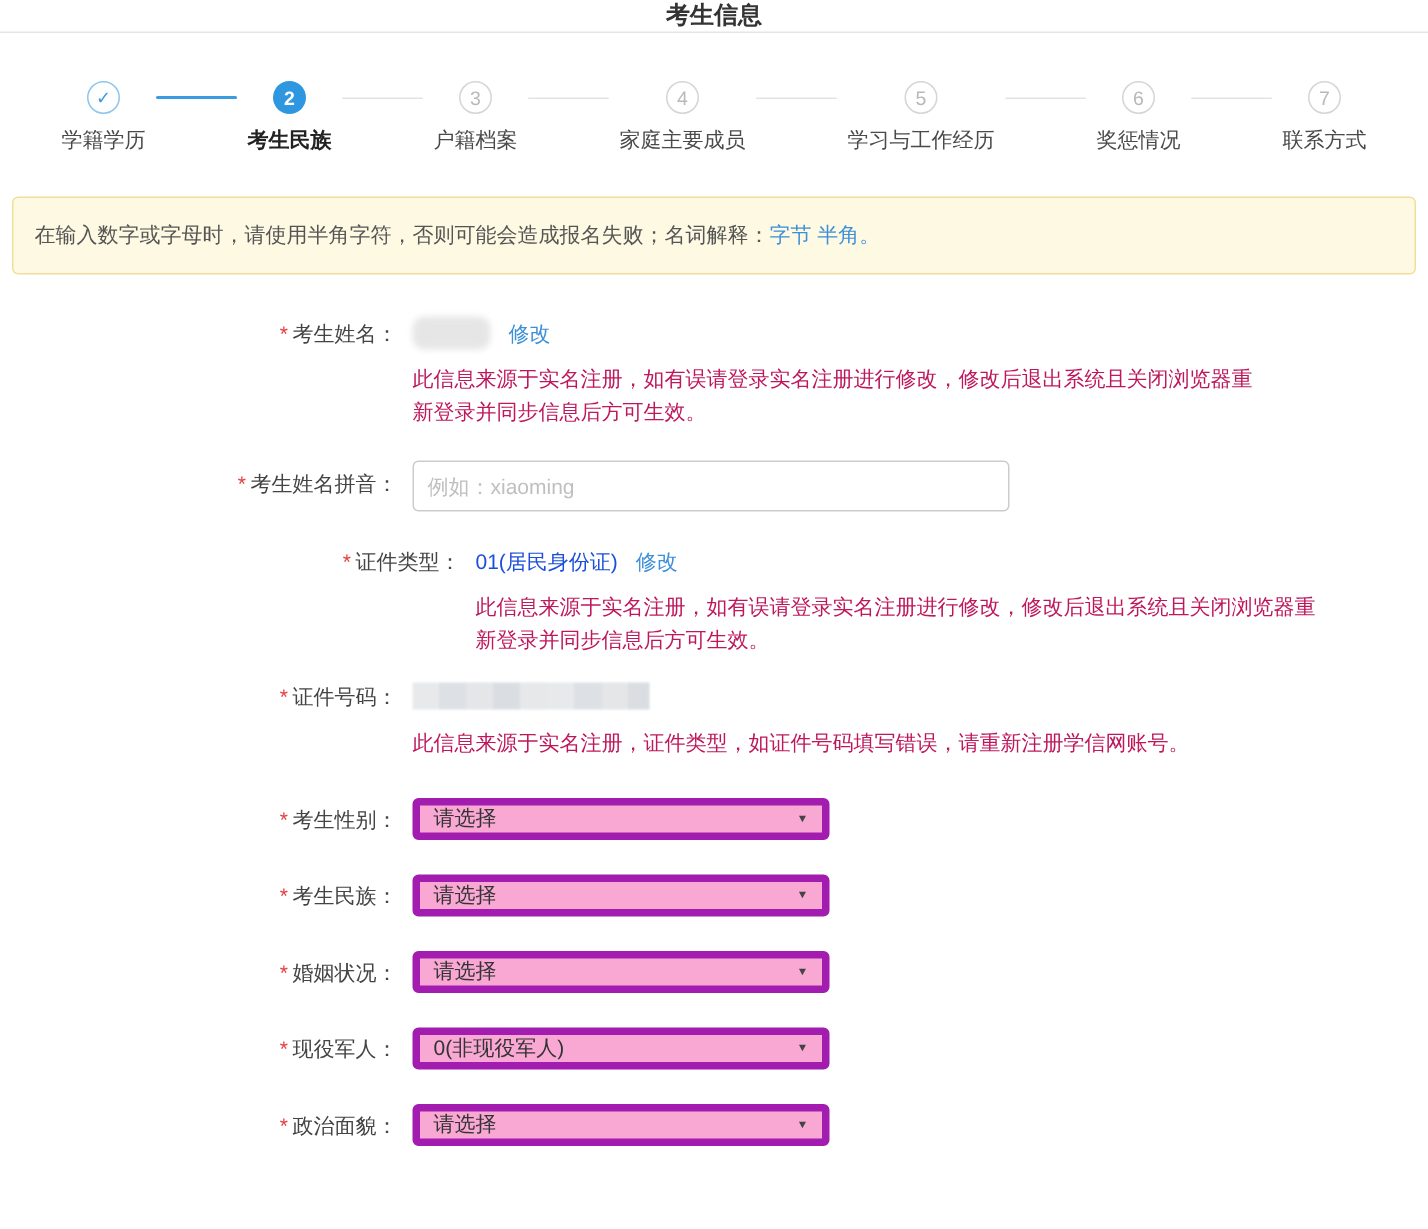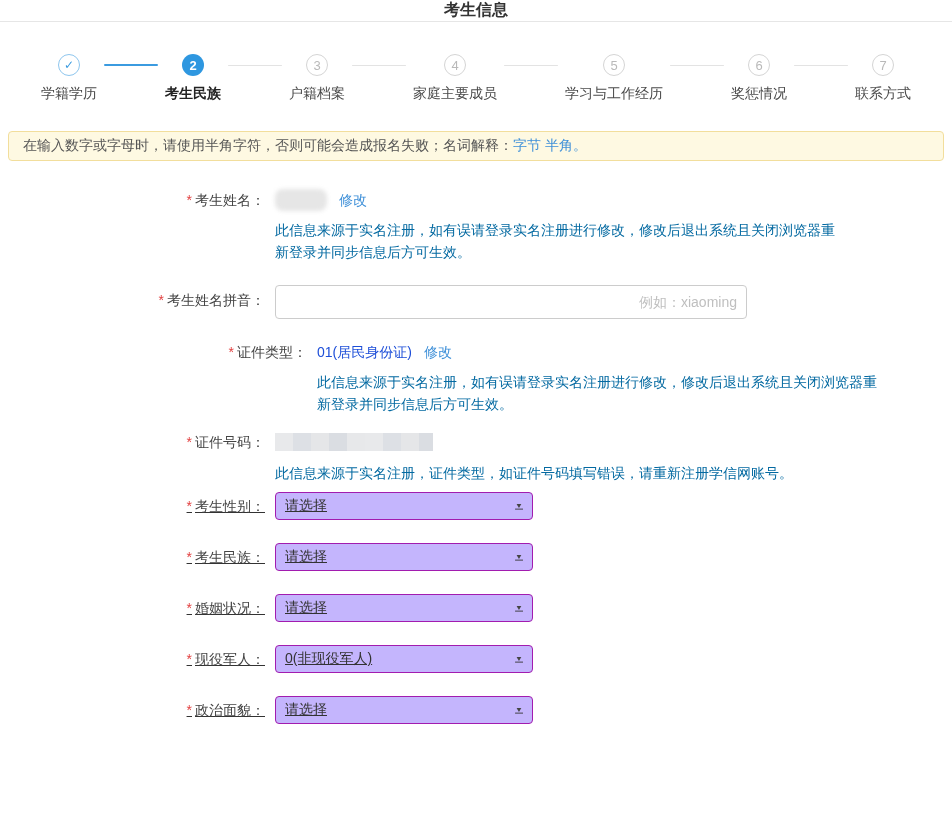--- a/index.html
+++ b/index.html
@@ -33,71 +33,70 @@
   .slabel { margin-top:9px; font-size:14px; color:#4a4a4a; white-space:nowrap; }
   .step.active .slabel { font-weight:bold; color:#222; }
   .connector { height:2px; width:54px; margin:10px 7px 0 7px; border-radius:1px; }
   .connector.blue { background:#3b9be0; }
   .connector.gray { background:#e3e3e3; height:1px; margin-top:11px; }
 
   
   .notice {
     margin:14px 8px 0 8px;
     background:#fef9e2; border:1px solid #f2de9c; border-radius:4px;
-    padding:4px 14px; color:#555; line-height:1.4;
+    padding:15px 14px; color:#555; line-height:1.4;
   }
   .notice a, .link { color:#3d8fd8; text-decoration:none; cursor:pointer; }
 
   
   .form { margin-top:28px; }
   .row { display:flex; align-items:flex-start; }
   .label-col {
     width:265px; flex-shrink:0; text-align:right;
     color:#444; line-height:22px; white-space:nowrap;
   }
   .req { color:#e24040; margin-right:3px; }
   .content-col { margin-left:10px; max-width:600px; }
   .help {
-    color:#0369a1; line-height:22px; margin-top:8px; max-width:565px;
+    color:#be185d; line-height:22px; margin-top:8px; max-width:565px;
   }
   .value-line { display:flex; align-items:center; line-height:22px; }
   .static-value { color:#1d4ed8; }
   .modify-link { margin-left:12px;text-align:right; }
 
   .redacted-name {
     display:inline-block; width:52px; height:22px; border-radius:8px;
     background:#e6e6e6; filter:blur(2px);
   }
   .redacted-id {
     display:inline-block; width:158px; height:18px; margin-top:2px;
     background:repeating-linear-gradient(90deg,
       #e8e9eb 0 18px, #dde0e5 18px 36px, #e5e6e8 36px 54px,
       #dadde2 54px 72px, #e7e8ea 72px 90px);
     filter:blur(0.6px);
   }
 
   .text-input {
-    width:472px; height:30px; border:1px solid #ccc; border-radius:4px;
+    width:398px; height:30px; border:1px solid #ccc; border-radius:4px;
     padding:16px 9px; font-size:14px; color:#333; outline:none;
     font-family:"Liberation Sans","DejaVu Sans",sans-serif;
-    text-align:right;
   }
   .text-input::placeholder { color:#bfbfbf; }
 
   .select-box {
-    width:258px; height:28px; border:1px solid #a21caf; border-radius:4px;
+    width:278px; height:28px; border:5px solid #a21caf; border-radius:4px;
     display:flex; align-items:center; justify-content:space-between;
-    padding:0 9px; background:#c4b5fd; cursor:pointer; color:#333;
+    padding:0 9px; background:#f9a8d4; cursor:pointer; color:#333;
   }
   .select-arrow { font-size:8px; color:#444; transform:scaleY(0.9); }
 
   .mb-lg { margin-bottom:22px; }
   .mb-md { margin-bottom:16px;padding-left:42px; }
   .mb-sel { margin-bottom:23px; }
-  .row-center { align-items:flex-end;text-decoration:underline; }
+  .row-center { align-items:flex-end; }
   .row-center .label-col { line-height:28px; }
 </style>
 </head>
 <body>
 
 <div class="page-header">
   <div class="page-title">考生信息</div>
 </div>
 
 <div class="stepper">
@@ -172,21 +171,21 @@
     </div>
     <div class="content-col">
       <div class="value-line">
         <span class="static-value">01(居民身份证)</span>
         <span class="link modify-link">修改</span>
       </div>
       <div class="help">此信息来源于实名注册，如有误请登录实名注册进行修改，修改后退出系统且关闭浏览器重新登录并同步信息后方可生效。</div>
     </div>
   </div>
 
-  <div class="row" style="margin-bottom:8px;">
+  <div class="row" style="margin-bottom:26px;">
     <div class="label-col">
       <span class="req">*</span><span>证件号码：</span>
     </div>
     <div class="content-col">
       <span class="redacted-id"></span>
       <div class="help">此信息来源于实名注册，证件类型，如证件号码填写错误，请重新注册学信网账号。</div>
     </div>
   </div>
 
   <div class="row row-center mb-sel">

